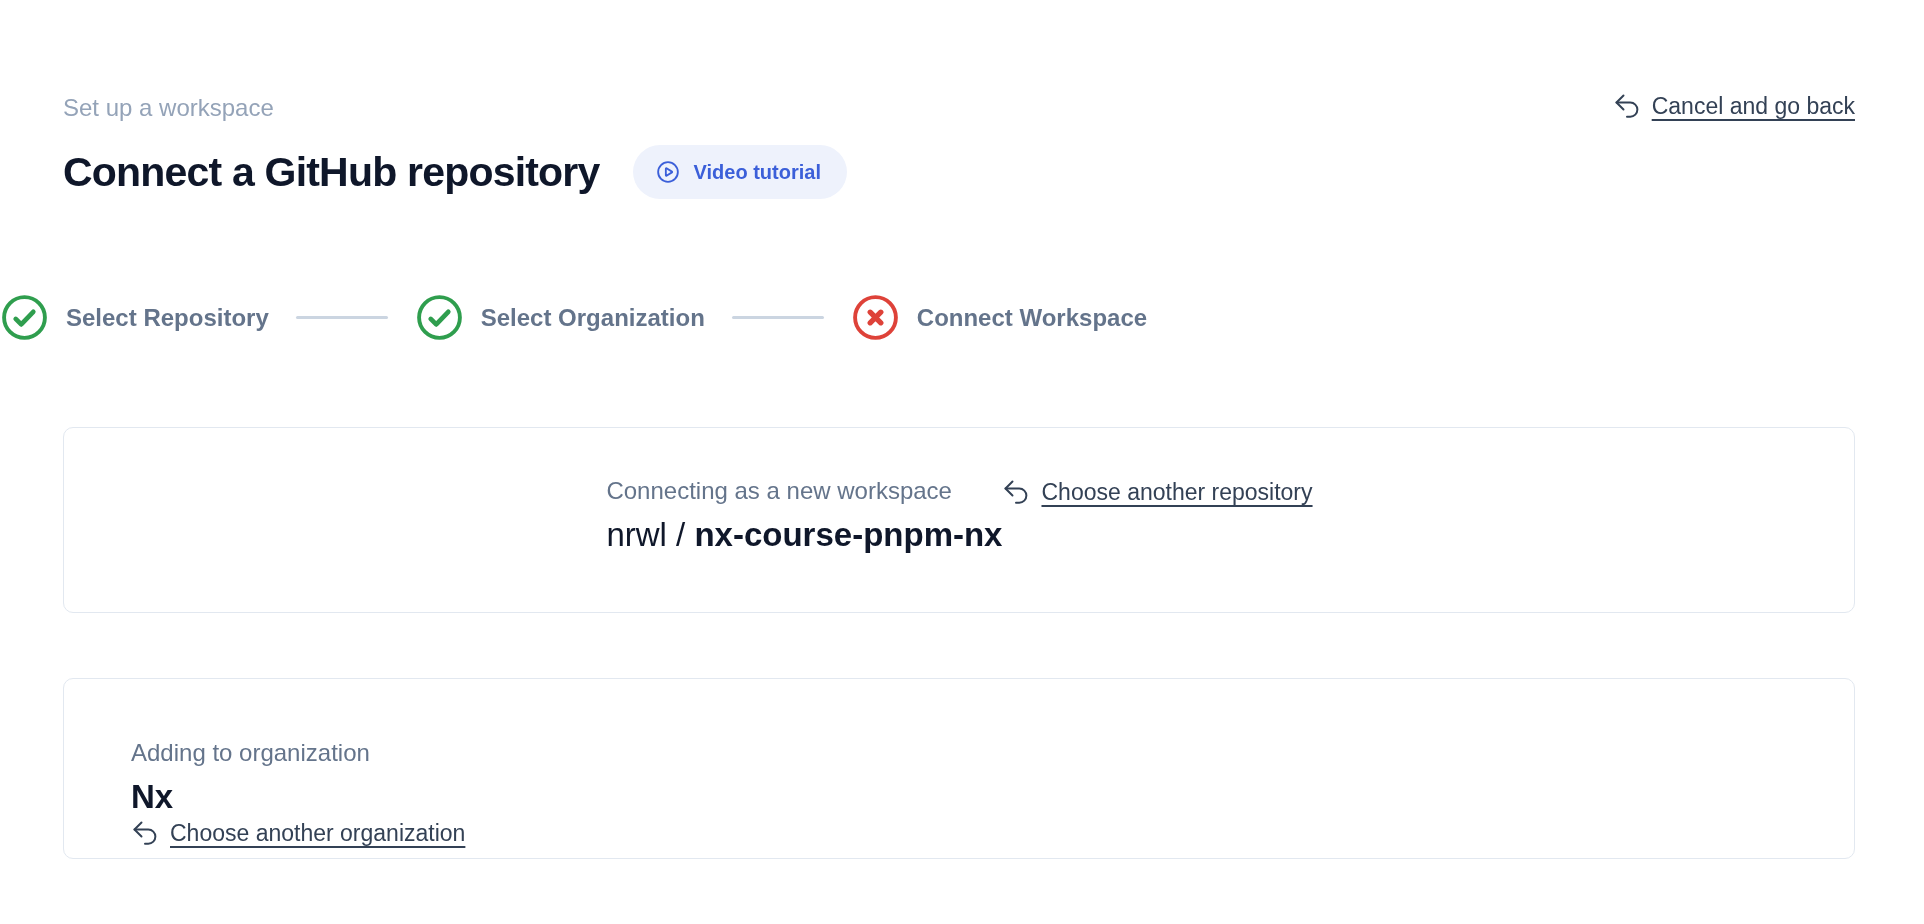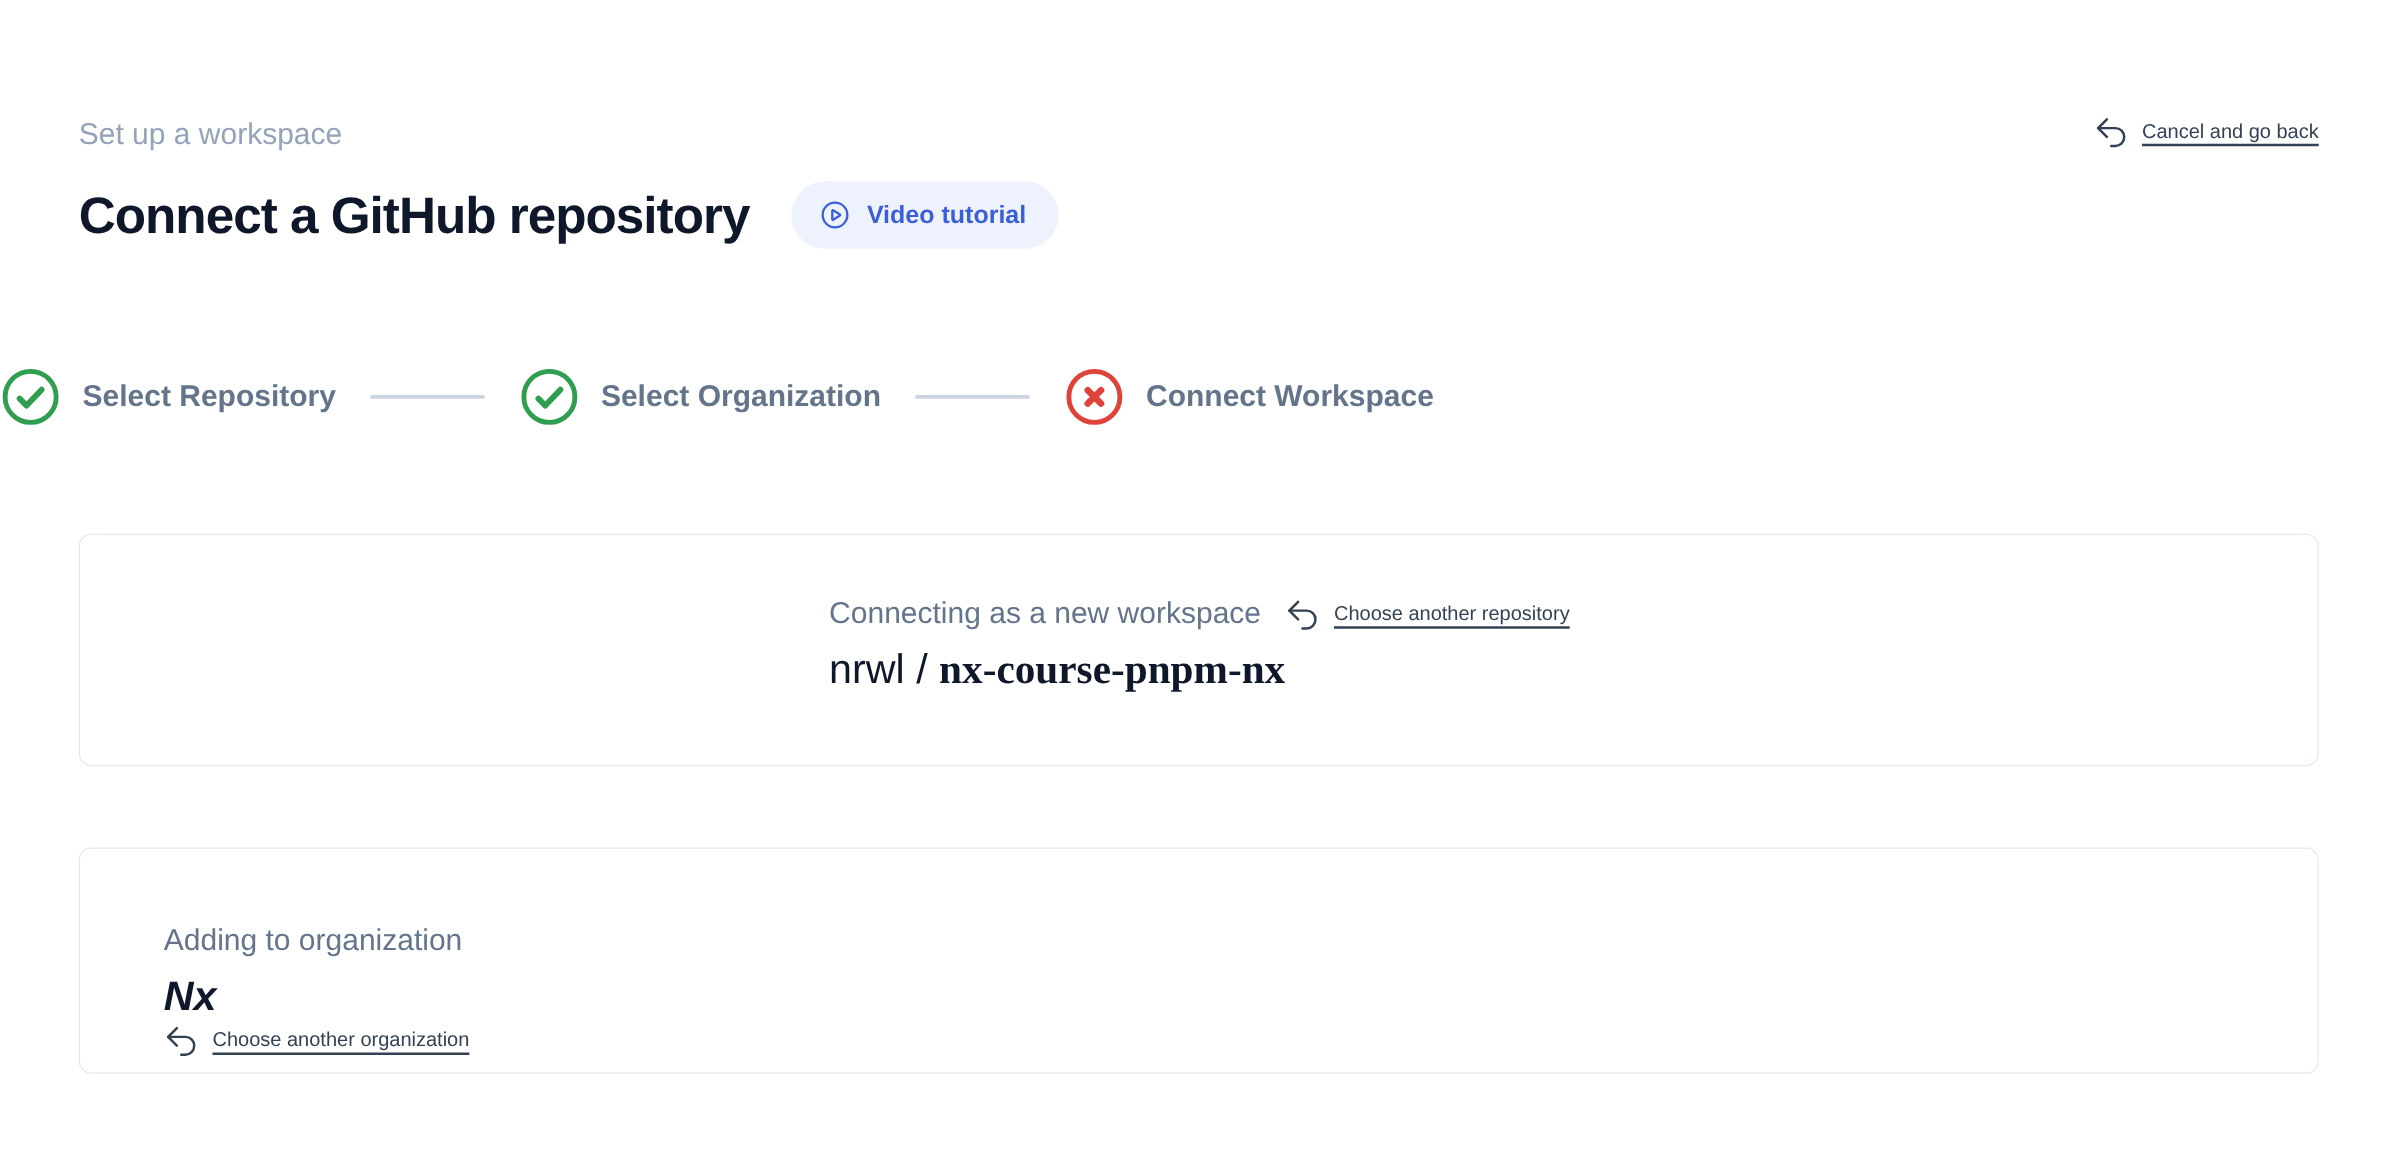--- a/index.html
+++ b/index.html
@@ -34,21 +34,21 @@
     border: none; border-radius: 28px;
     padding: 14px 26px 14px 22px;
     font-family: inherit; font-size: 20px; font-weight: 700;
     cursor: pointer;
   }
   .video-pill svg { width: 26px; height: 26px; display: block; }
 
   
   .back-link {
     display: inline-flex; align-items: center; gap: 11px;
-    color: #334155; font-size: 16px; font-weight: 500;
+    color: #334155; font-size: 23px; font-weight: 500;
     text-decoration: none; cursor: pointer;
   }
   .back-link svg { width: 28px; height: 28px; display: block; flex: none; }
   .back-link .link-text {
     text-decoration: underline;
     text-underline-offset: 5px;
     text-decoration-thickness: 1.5px;
   }
 
   
@@ -69,22 +69,22 @@
     border: 1px solid #e2e8f0; border-radius: 10px;
     background: #ffffff;
     display: flex; justify-content: center; align-items: flex-start;
     padding: 48px 66px 0 67px;
   }
   .card-repo { margin-top: 85px; height: 186px; }
   .card-org  { margin-top: 65px; height: 181px; flex-direction: column; }
   .card-label { font-size: 24px; line-height: 30px; color: #64748b; font-weight: 400; }
   .card-value { margin-top: 9px; font-size: 33px; line-height: 40px; color: #0f172a; }
   .card-value .owner { font-weight: 500; }
-  .card-value .repo  { font-weight: 800; font-family: Liberation Serif, serif; }
-  .card-value.org    { font-weight: 700; font-style: italic; }
+  .card-value .repo  { font-weight: 800; }
+  .card-value.org    { font-weight: 700; }
   .card .back-link { margin-top: 2px; }
 </style>
 </head>
 <body>
 
 <div class="page">
 
   <div class="header-top">
     <div class="eyebrow">Set up a workspace</div>
     <a class="back-link">

